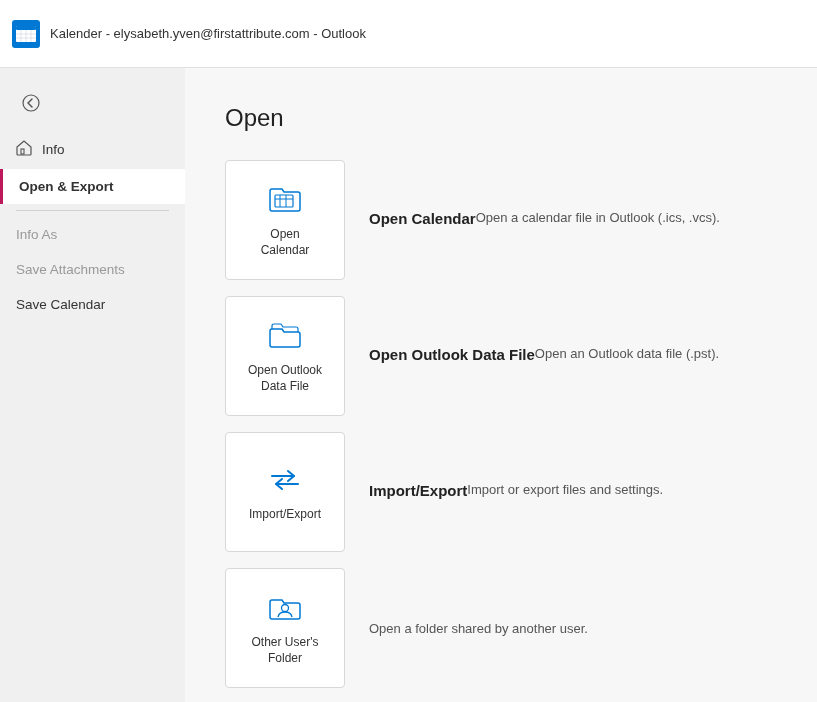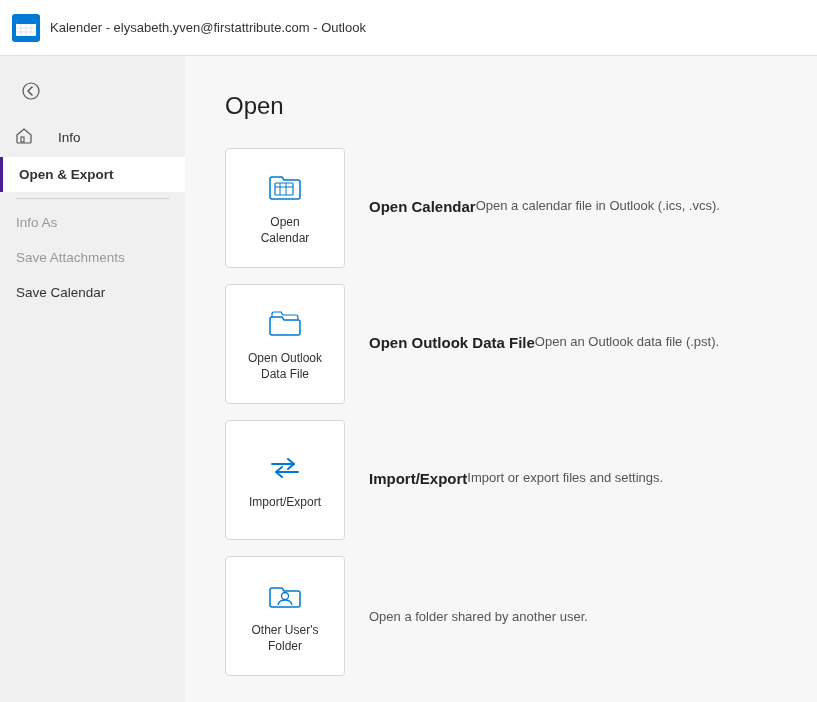--- a/index.html
+++ b/index.html
@@ -8,21 +8,21 @@
       background: #f0f0f0;
       width: 817px;
       height: 702px;
       overflow: hidden;
       display: flex;
       flex-direction: column;
     }
 
     
     .titlebar {
-      height: 56px;
+      height: 68px;
       background: #fff;
       display: flex;
       align-items: center;
       padding: 0 12px;
       border-bottom: 1px solid #e0e0e0;
       flex-shrink: 0;
     }
     .titlebar-logo {
       width: 28px;
       height: 28px;
@@ -70,30 +70,30 @@
       flex-direction: column;
     }
 
     .sidebar-item {
       display: flex;
       align-items: center;
       padding: 10px 16px;
       cursor: pointer;
       font-size: 13.5px;
       color: #333;
-      gap: 26px;
+      gap: 10px;
       border: none;
       background: transparent;
       text-align: center;
       width: 100%;
     }
     .sidebar-item.active {
       background: #fff;
       font-weight: 600;
-      border-left: 3px solid #4c1d95;
+      border-left: 3px solid #be185d;
     }
 
     .sidebar-divider {
       height: 1px;
       background: #d0d0d0;
       margin: 6px 16px;
     }
 
     .sidebar-item-disabled {
       color: #999;

